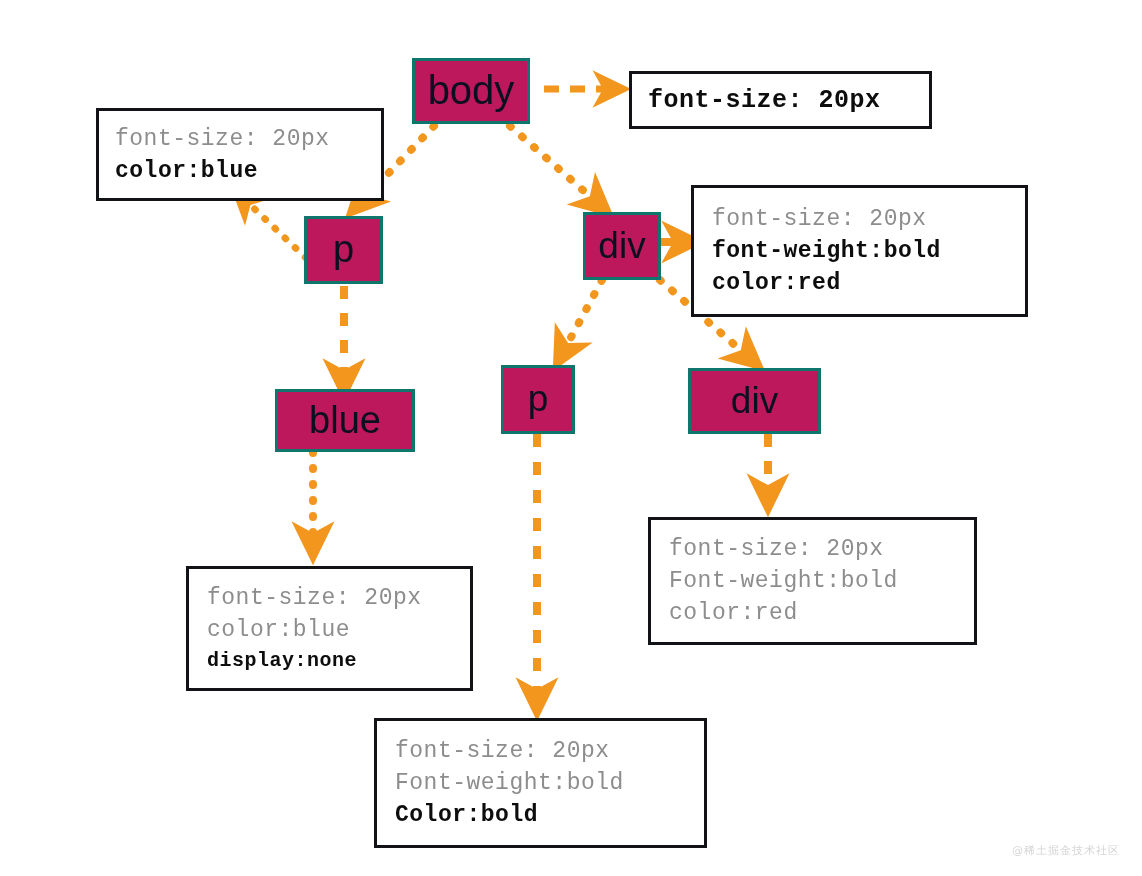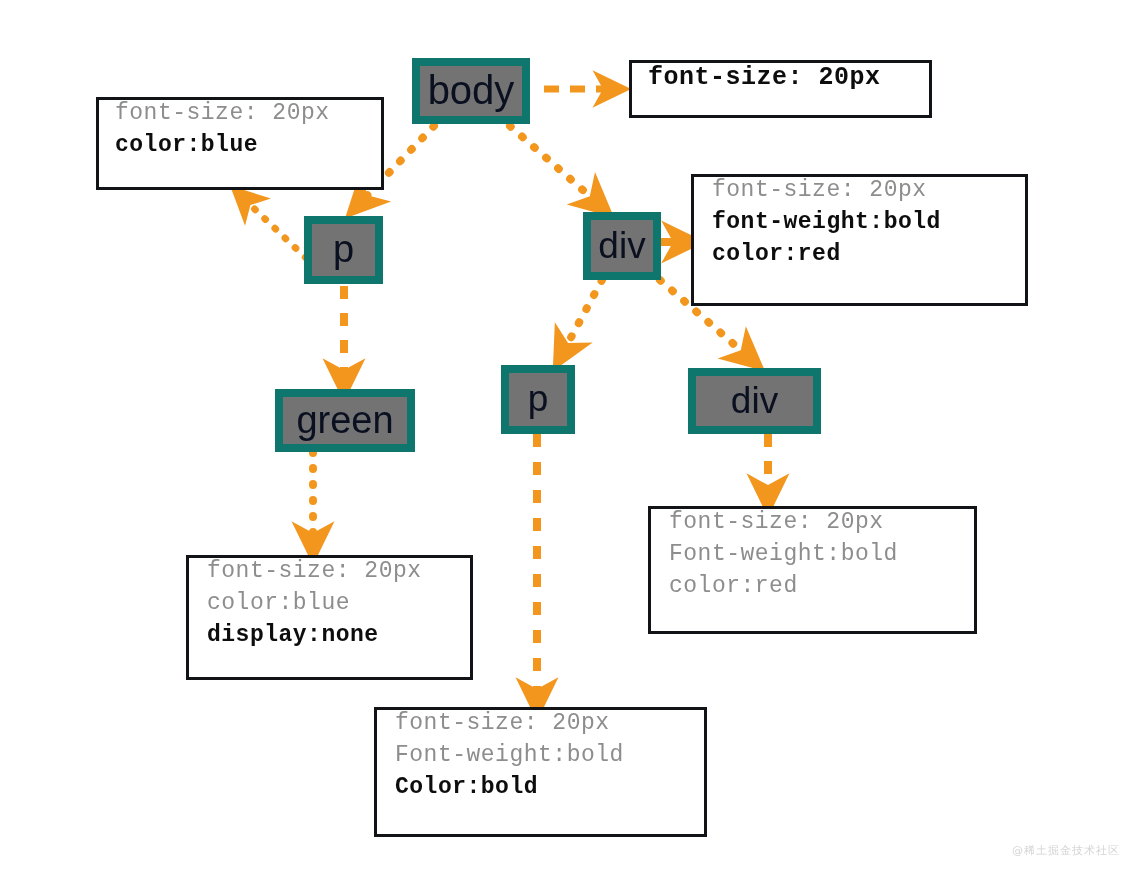--- a/index.html
+++ b/index.html
@@ -24,22 +24,22 @@
     left: 0;
     top: 0;
     width: 1142px;
     height: 876px;
     pointer-events: none;
   }
   
   .node {
     position: absolute;
     box-sizing: border-box;
-    background: #737373;
-    border: 8px solid #0f766e;
+    background: #be185d;
+    border: 3px solid #0f766e;
     display: flex;
     align-items: center;
     justify-content: center;
     color: #0b1020;
     font-family: "Liberation Sans", sans-serif;
     font-weight: 400;
     line-height: 1;
     z-index: 3;
   }
   .node-label {
@@ -48,21 +48,23 @@
   }
   
   .anno {
     position: absolute;
     box-sizing: border-box;
     background: #ffffff;
     border: 3px solid #121317;
     font-family: "Liberation Mono", "DejaVu Sans Mono", monospace;
     display: flex;
     flex-direction: column;
+    justify-content: center;
     z-index: 3;
+    margin-top: 11px;
   }
   .anno-line {
     display: block;
     white-space: pre;
     letter-spacing: 0.5px;
   }
   .ln-gray   { color: #8d8d8d; font-weight: 400; }
   .ln-black  { color: #0d0d0d; font-weight: 700; }
   
   #watermark {
@@ -118,21 +120,21 @@
 
   <div class="node" style="left:304px; top:216px; width:79px; height:68px; font-size:38px;">
     <span class="node-label">p</span>
   </div>
 
   <div class="node" style="left:583px; top:212px; width:78px; height:68px; font-size:37px;">
     <span class="node-label">div</span>
   </div>
 
   <div class="node" style="left:275px; top:389px; width:140px; height:63px; font-size:38px;">
-    <span class="node-label">green</span>
+    <span class="node-label">blue</span>
   </div>
 
   <div class="node" style="left:501px; top:365px; width:74px; height:69px; font-size:37px;">
     <span class="node-label">p</span>
   </div>
 
   <div class="node" style="left:688px; top:368px; width:133px; height:66px; font-size:37px;">
     <span class="node-label">div</span>
   </div>
 
@@ -147,21 +149,21 @@
 
   <div class="anno" style="left:691px; top:174px; width:337px; height:132px; padding:0 18px;">
     <span class="anno-line ln-gray" style="font-size:23px; margin-bottom:6px;">font-size: 20px</span>
     <span class="anno-line ln-black" style="font-size:23px; margin-bottom:6px;">font-weight:bold</span>
     <span class="anno-line ln-black" style="font-size:23px;">color:red</span>
   </div>
 
   <div class="anno" style="left:186px; top:555px; width:287px; height:125px; padding:0 18px;">
     <span class="anno-line ln-gray" style="font-size:23px; margin-bottom:6px;">font-size: 20px</span>
     <span class="anno-line ln-gray" style="font-size:23px; margin-bottom:6px;">color:blue</span>
-    <span class="anno-line ln-black" style="font-size:23px;">display:none</span>
+    <span class="anno-line ln-black" style="font-size:20px;">display:none</span>
   </div>
 
   <div class="anno" style="left:648px; top:506px; width:329px; height:128px; padding:0 18px;">
     <span class="anno-line ln-gray" style="font-size:23px; margin-bottom:6px;">font-size: 20px</span>
     <span class="anno-line ln-gray" style="font-size:23px; margin-bottom:6px;">Font-weight:bold</span>
     <span class="anno-line ln-gray" style="font-size:23px;">color:red</span>
   </div>
 
   <div class="anno" style="left:374px; top:707px; width:333px; height:130px; padding:0 18px;">
     <span class="anno-line ln-gray" style="font-size:23px; margin-bottom:6px;">font-size: 20px</span>

